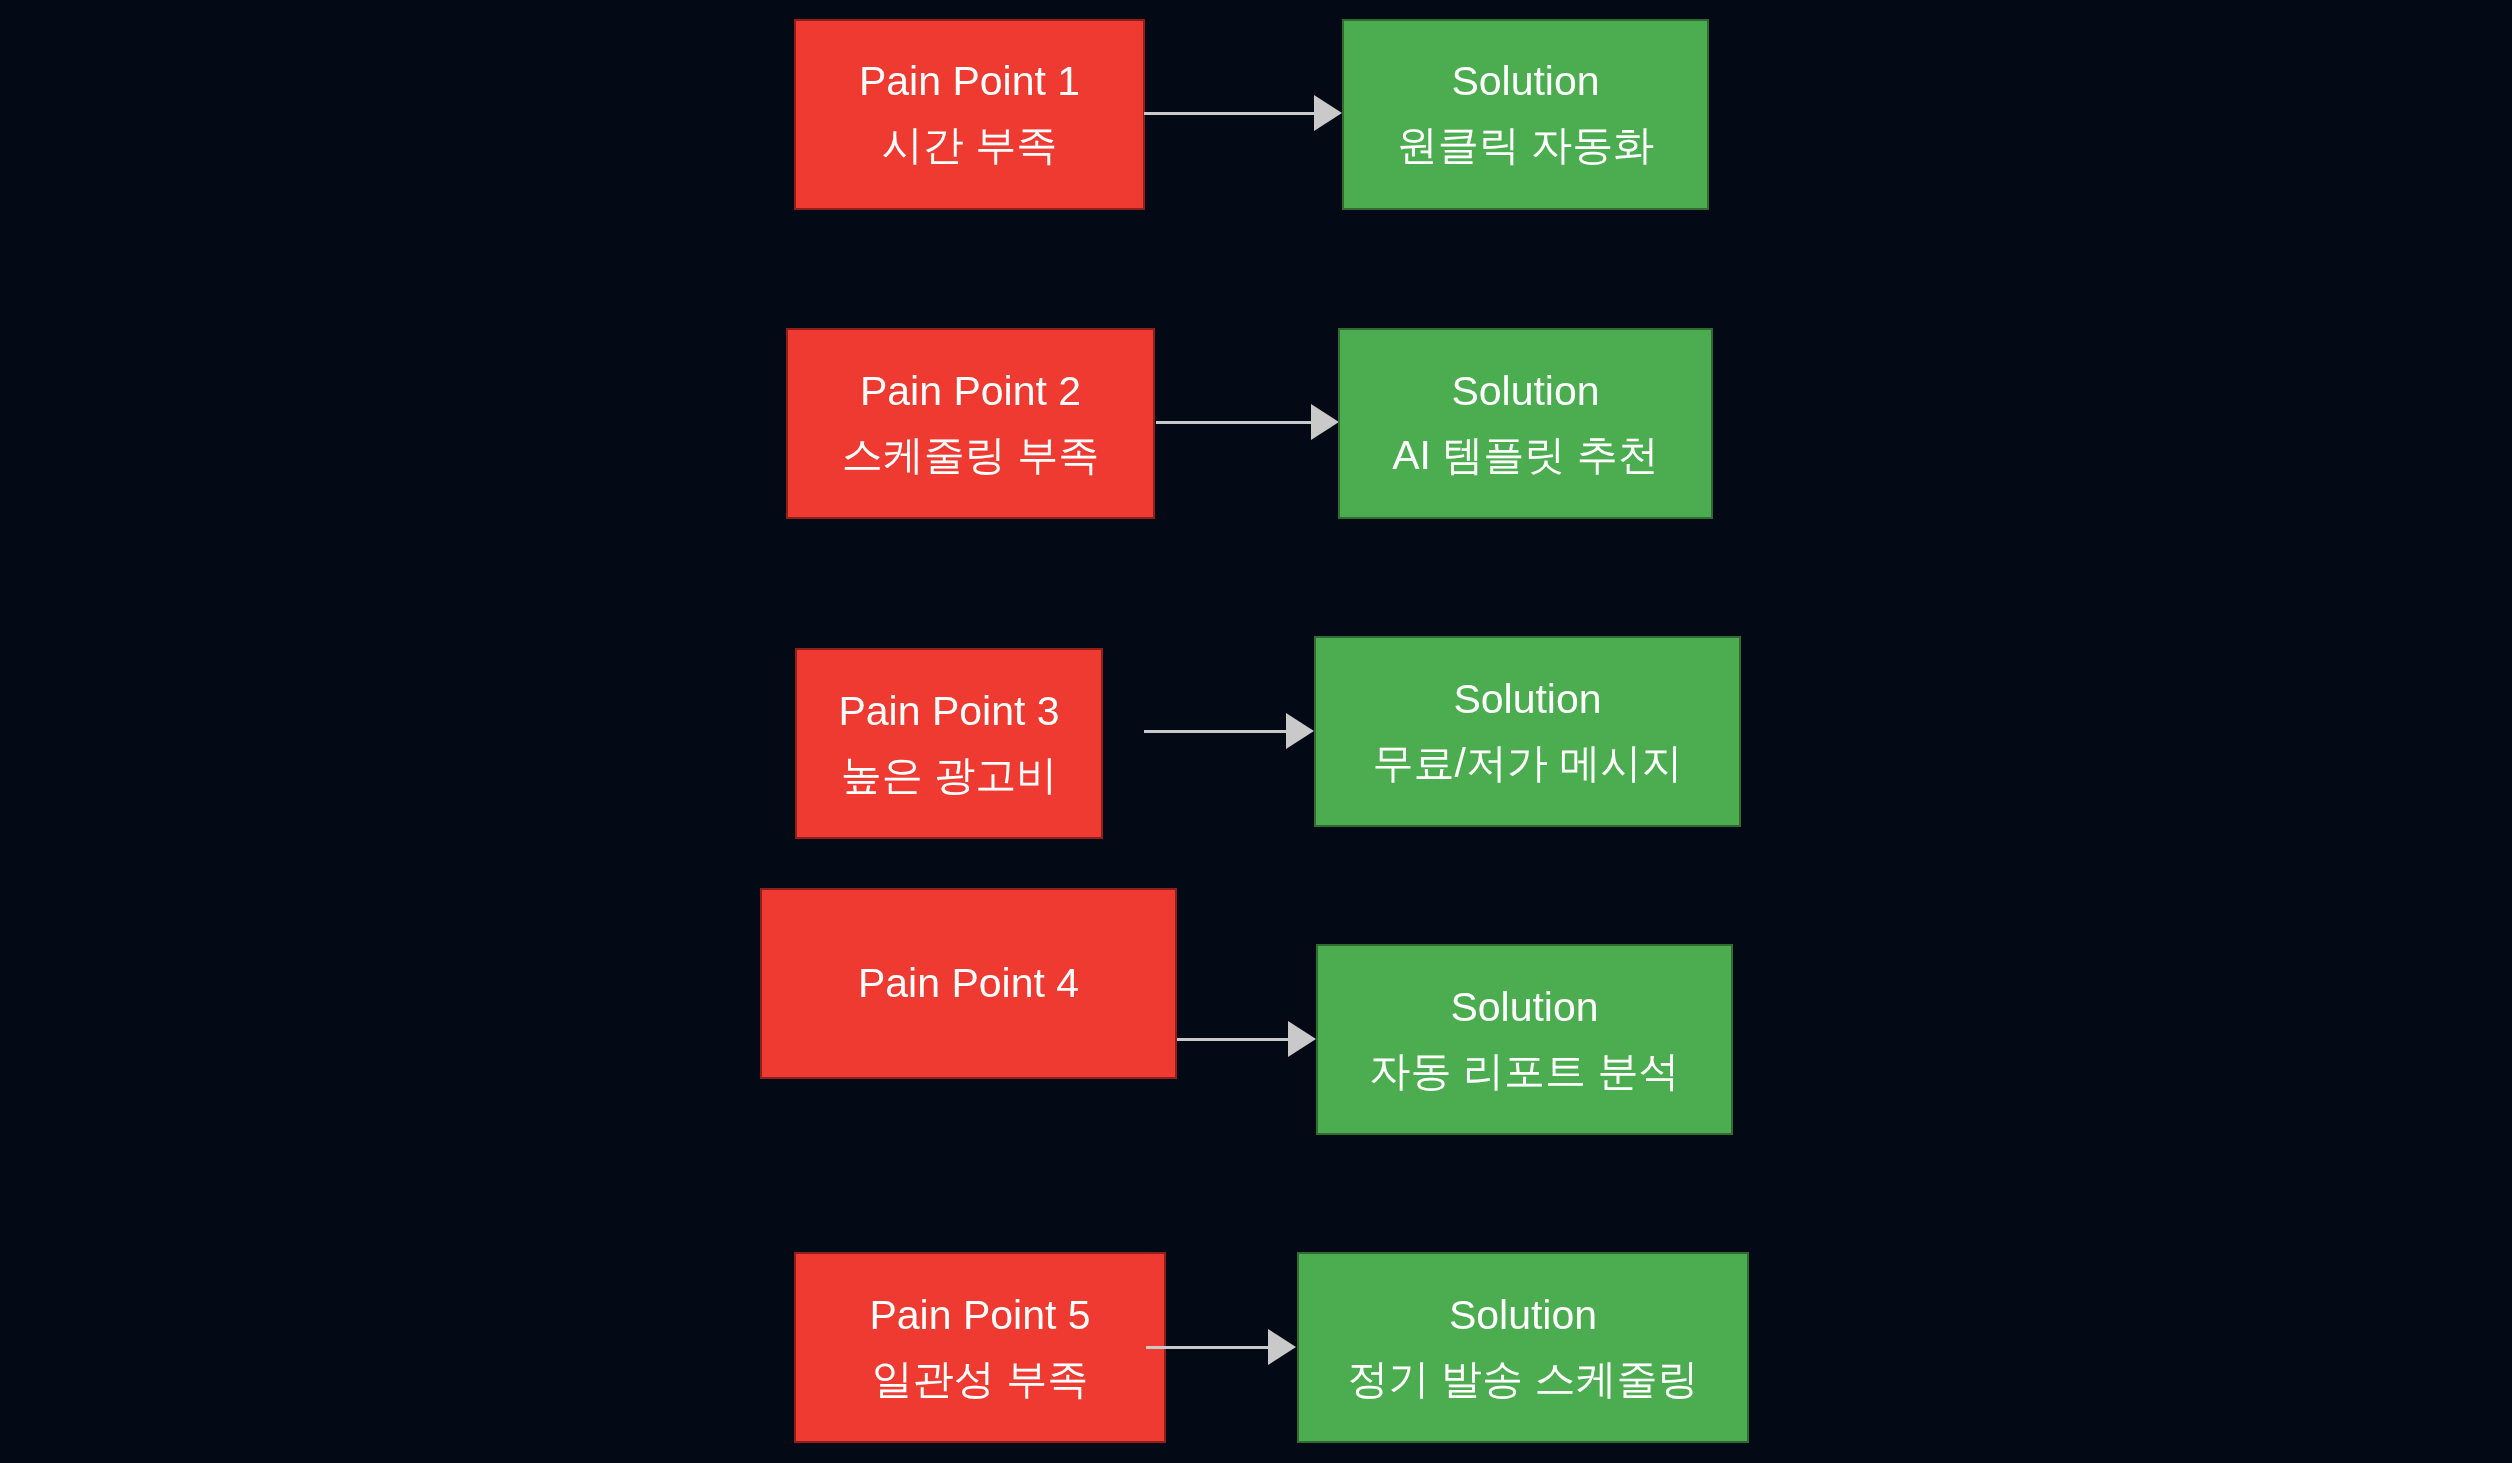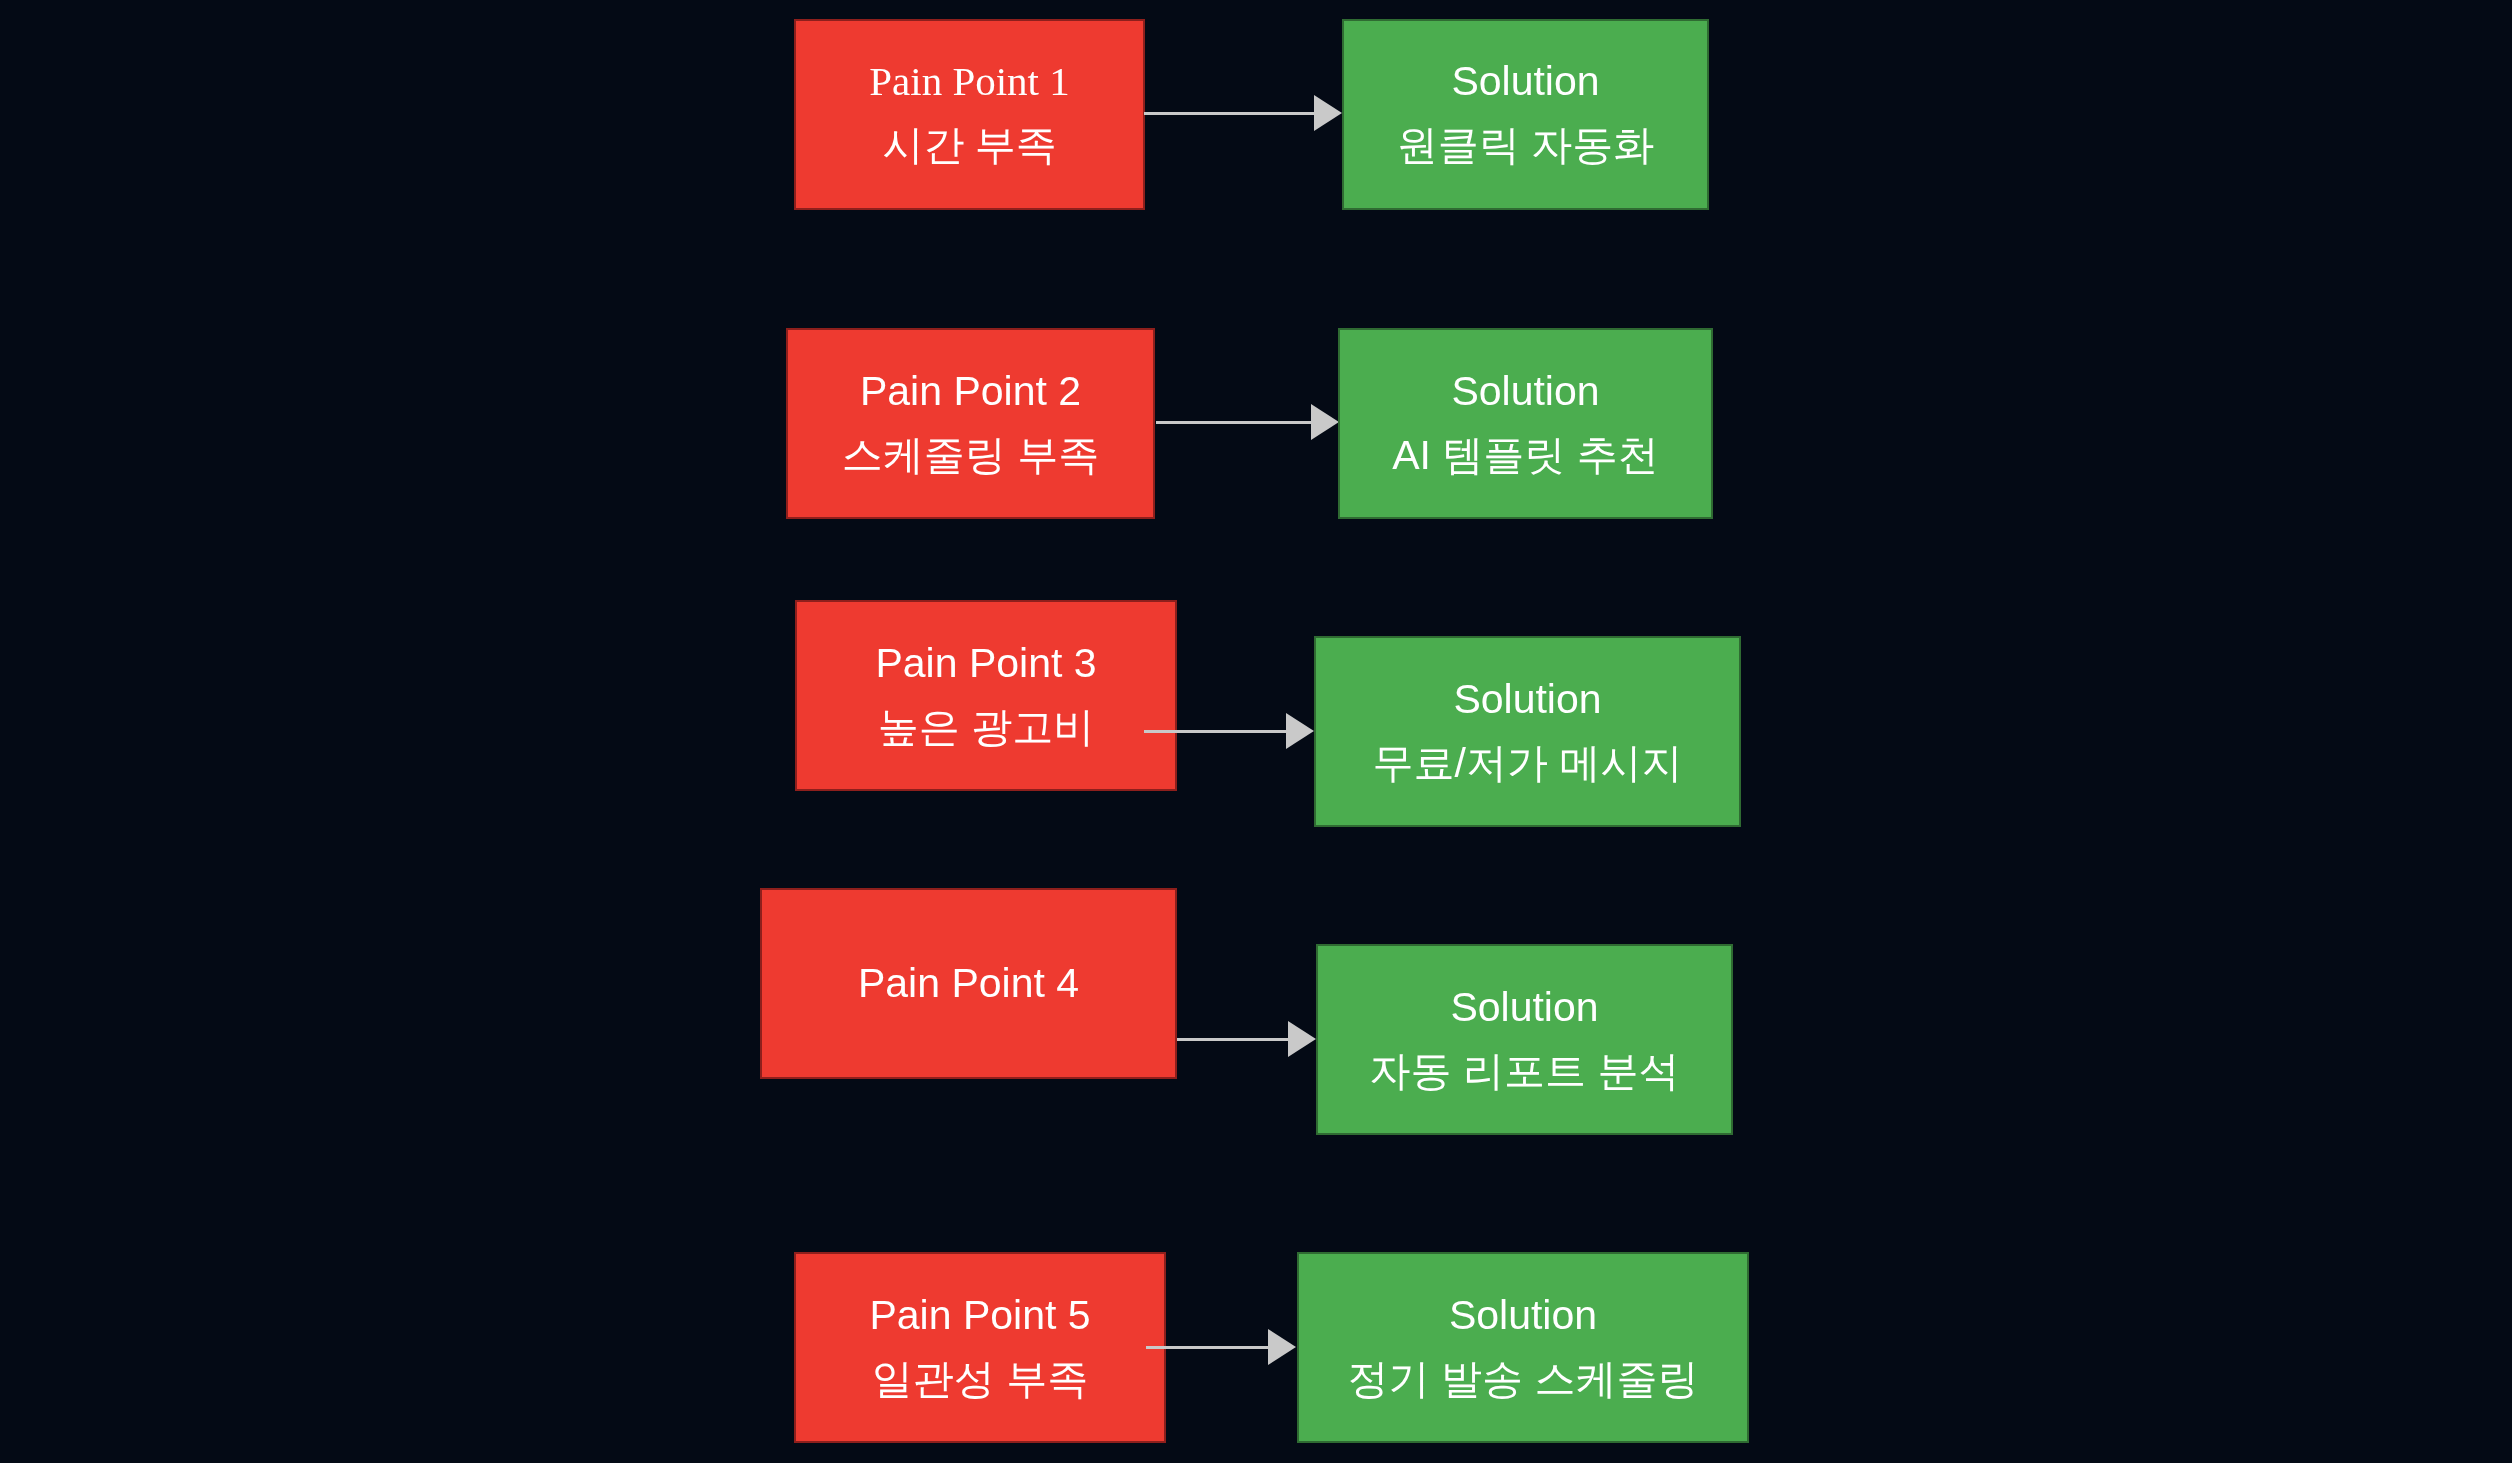--- a/index.html
+++ b/index.html
@@ -70,21 +70,21 @@
     border-top:18.5px solid transparent;
     border-bottom:18.5px solid transparent;
     border-left:28px solid var(--arrow);
   }
 </style>
 </head>
 <body>
 
 <div class="canvas">
 
-  <div class="box pain" style="left:794px;top:18.5px;width:351px;font-family:Liberation Serif, serif;">
+  <div class="box pain" style="left:794px;top:18.5px;width:351px;">
     <div class="line1">Pain Point 1</div>
     <div class="line2">시간 부족</div>
   </div>
   <div class="arrow" style="left:1144px;top:95px;width:198px;">
     <div class="shaft"></div>
     <div class="head"></div>
   </div>
   <div class="box solution" style="left:1342px;top:18.5px;width:367px;">
     <div class="line1">Solution</div>
     <div class="line2">원클릭 자동화</div>
@@ -96,21 +96,21 @@
   </div>
   <div class="arrow" style="left:1156px;top:404px;width:183px;">
     <div class="shaft"></div>
     <div class="head"></div>
   </div>
   <div class="box solution" style="left:1338px;top:328px;width:375px;">
     <div class="line1">Solution</div>
     <div class="line2">AI 템플릿 추천</div>
   </div>
 
-  <div class="box pain" style="left:795px;top:600px;width:382px;align-items:center;">
+  <div class="box pain" style="left:795px;top:648px;width:308px;align-items:center;">
     <div class="line1">Pain Point 3</div>
     <div class="line2">높은 광고비</div>
   </div>
   <div class="arrow" style="left:1144px;top:713px;width:170px;">
     <div class="shaft"></div>
     <div class="head"></div>
   </div>
   <div class="box solution" style="left:1314px;top:636px;width:427px;">
     <div class="line1">Solution</div>
     <div class="line2">무료/저가 메시지</div>

